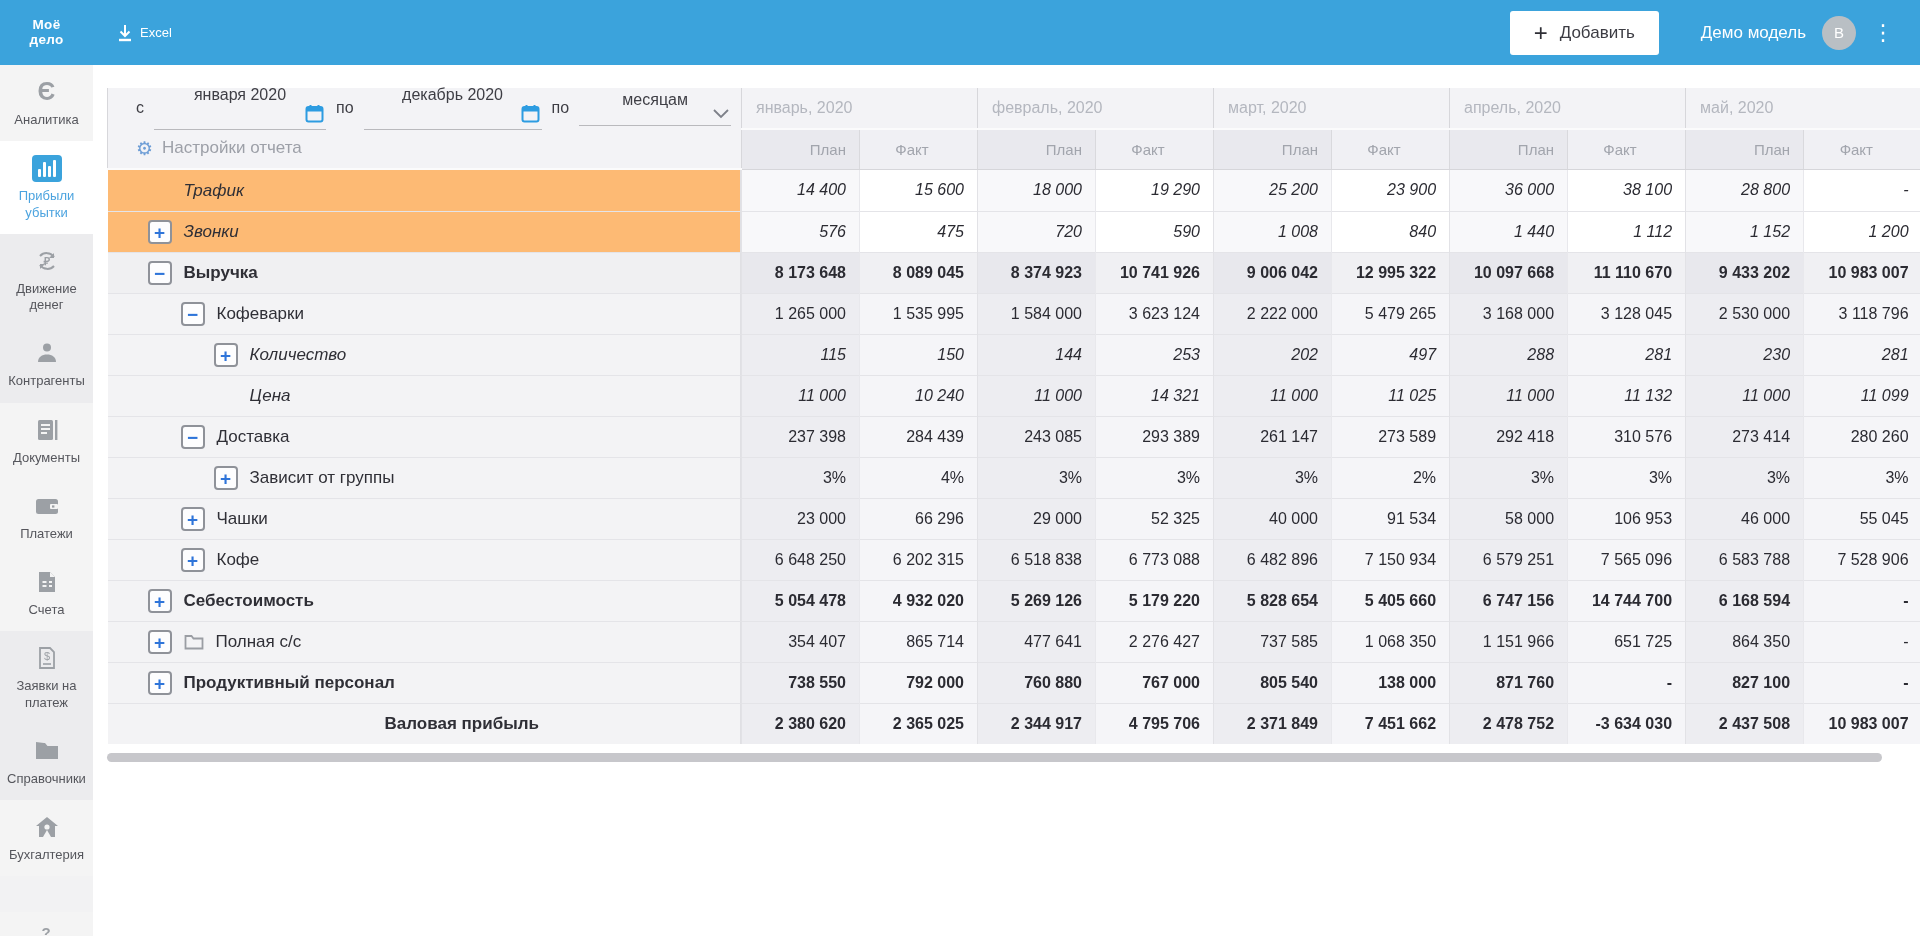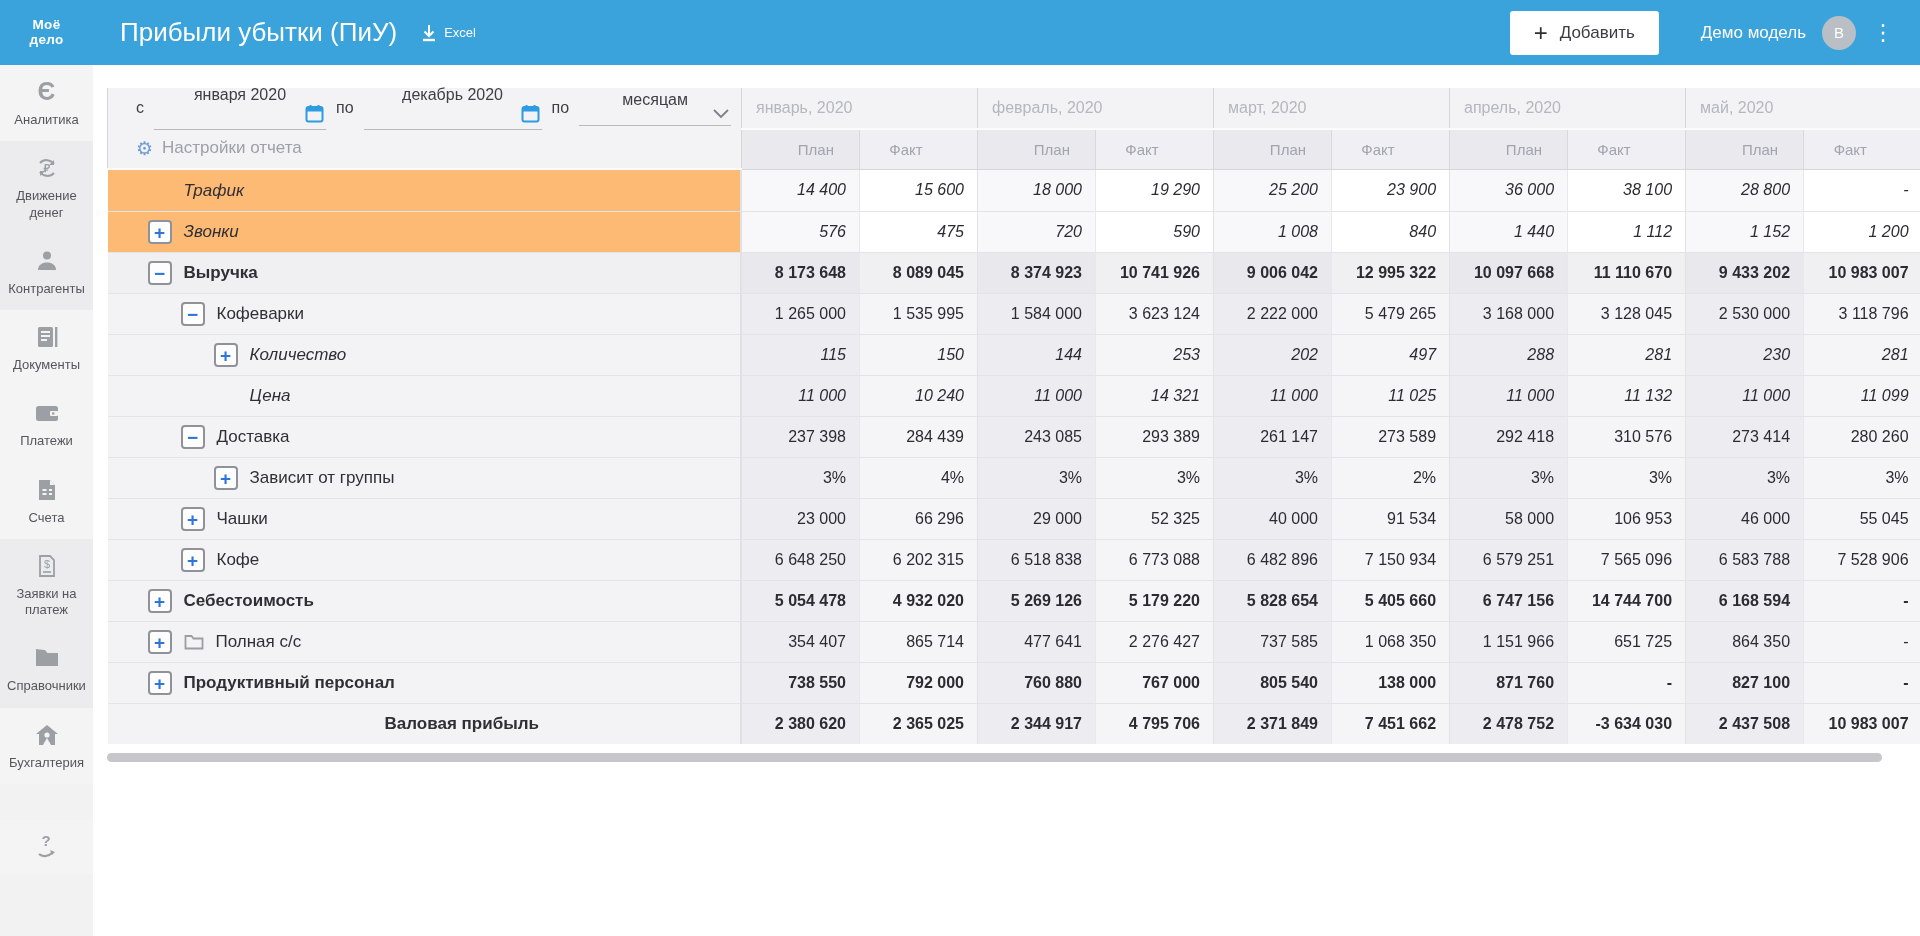--- a/index.html
+++ b/index.html
@@ -58,21 +58,21 @@
   .u-input { display:flex; align-items:center; border-bottom:1px solid #b9b9bd;
              padding:0 2px 6px 2px; cursor:pointer;flex-direction:column; }
   .u-input .val { font-size:16px; color:#3e3e45; }
   .date-w1 { width:172px; } .date-w2 { width:178px; } .sel-w { width:152px; }
   .u-input .tail { margin-left:auto; display:flex; align-items:center; }
 
   tr.month-row th { height:40px; background:#f3f3f6; color:#b4b7bf; font-size:16px;
         font-weight:normal; text-align:left; padding-left:14px;
         border-left:1px solid #d7d7db; border-bottom:2px solid #fbfbfc; }
   tr.sub-row th { height:40px; font-size:15px; font-weight:normal; color:#a2a5ad;
-        text-align:right; padding-right:25px; border-left:1px solid #d9d9dd;
+        text-align:right; padding-right:13px; border-left:1px solid #d9d9dd;
         border-bottom:1px solid #d6d6da; }
   tr.sub-row th.plan { background:#e9e9ee; }
   tr.sub-row th.fact { background:#f0f0f4;text-align:center; }
   th.controls { border-right:1px solid #d7d7db; border-bottom:1px solid #d6d6da; }
 
   tbody td { height:41px; border-top:1px solid #e4e4e8; }
   tbody tr:first-child td { border-top:none; }
   td.label-cell { display:flex; align-items:center; height:41px; border-right:1px solid #e0e0e4; }
   td.val { text-align:right; padding-right:13px; font-size:16px; color:#2b2b32;
            border-left:1px solid #e8e8ec; }
@@ -101,21 +101,20 @@
   .h-scrollbar { width:1775px; height:9px; border-radius:5px; background:#c7c7cb; margin-top:9px; cursor:pointer; }
 </style>
 </head>
 <body>
 
 <div class="app-header">
   <div class="logo">
     <div>Моё</div>
     <div>дело</div>
   </div>
-  <div class="page-title">Прибыли убытки (ПиУ)</div>
   <button class="excel-btn">
     <span style="display:flex;">
       <svg width="16" height="18" viewBox="0 0 16 18">
           <path d="M8 1v10M3.5 7.5L8 12l4.5-4.5" stroke="#fff" stroke-width="2" fill="none"></path>
           <path d="M2 16h12" stroke="#fff" stroke-width="2.4"></path>
         </svg>
     </span>
     <span>Excel</span>
   </button>
   <div class="hdr-spacer"></div>
@@ -127,20 +126,31 @@
   <span class="avatar">B</span>
   <button class="dots">⋮</button>
 </div>
 
 <div class="layout">
 
   <div class="sidebar">
     <div class="side-item shade-a">
       <span class="side-icon analytics-glyph">Є</span>
       <span>Аналитика</span>
+    </div>
+    <div class="side-item active">
+      <span class="side-icon">
+        <span class="pl-icon">
+            <i style="height:8px"></i>
+            <i style="height:15px"></i>
+            <i style="height:11px"></i>
+            <i style="height:17px"></i>
+          </span>
+      </span>
+      <span>Прибыли убытки</span>
     </div>
     <div class="side-item shade-b">
       <span class="side-icon">
         <svg width="28" height="28" viewBox="0 0 28 28">
             <path d="M7 9a9 9 0 0 1 14 1" fill="none" stroke="currentColor" stroke-width="2"></path>
             <path d="M21 19a9 9 0 0 1-14-1" fill="none" stroke="currentColor" stroke-width="2"></path>
             <path d="M21 6v5h-5z" fill="currentColor"></path>
             <path d="M7 22v-5h5z" fill="currentColor"></path>
             <text x="14" y="18" font-size="11" font-weight="bold" text-anchor="middle" fill="currentColor">₽</text>
           </svg>

